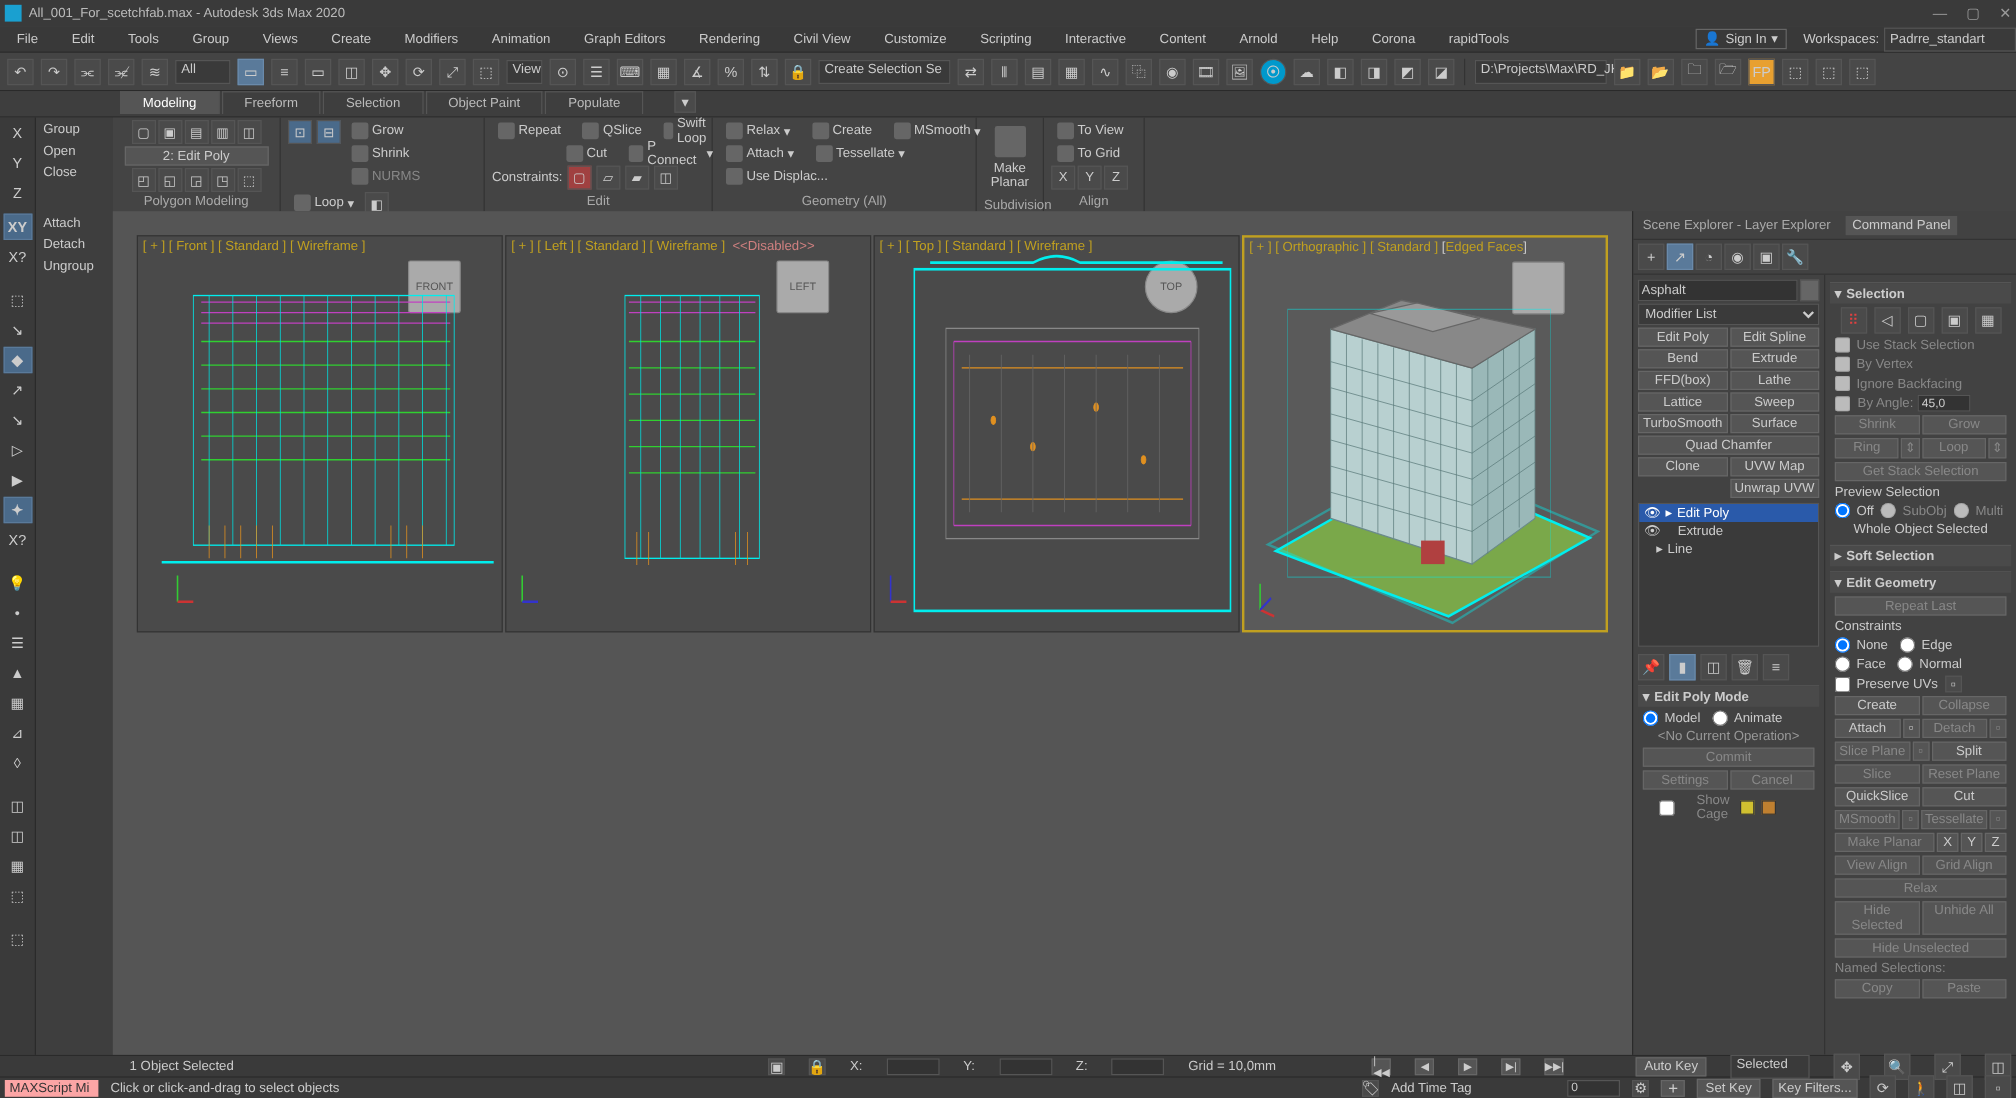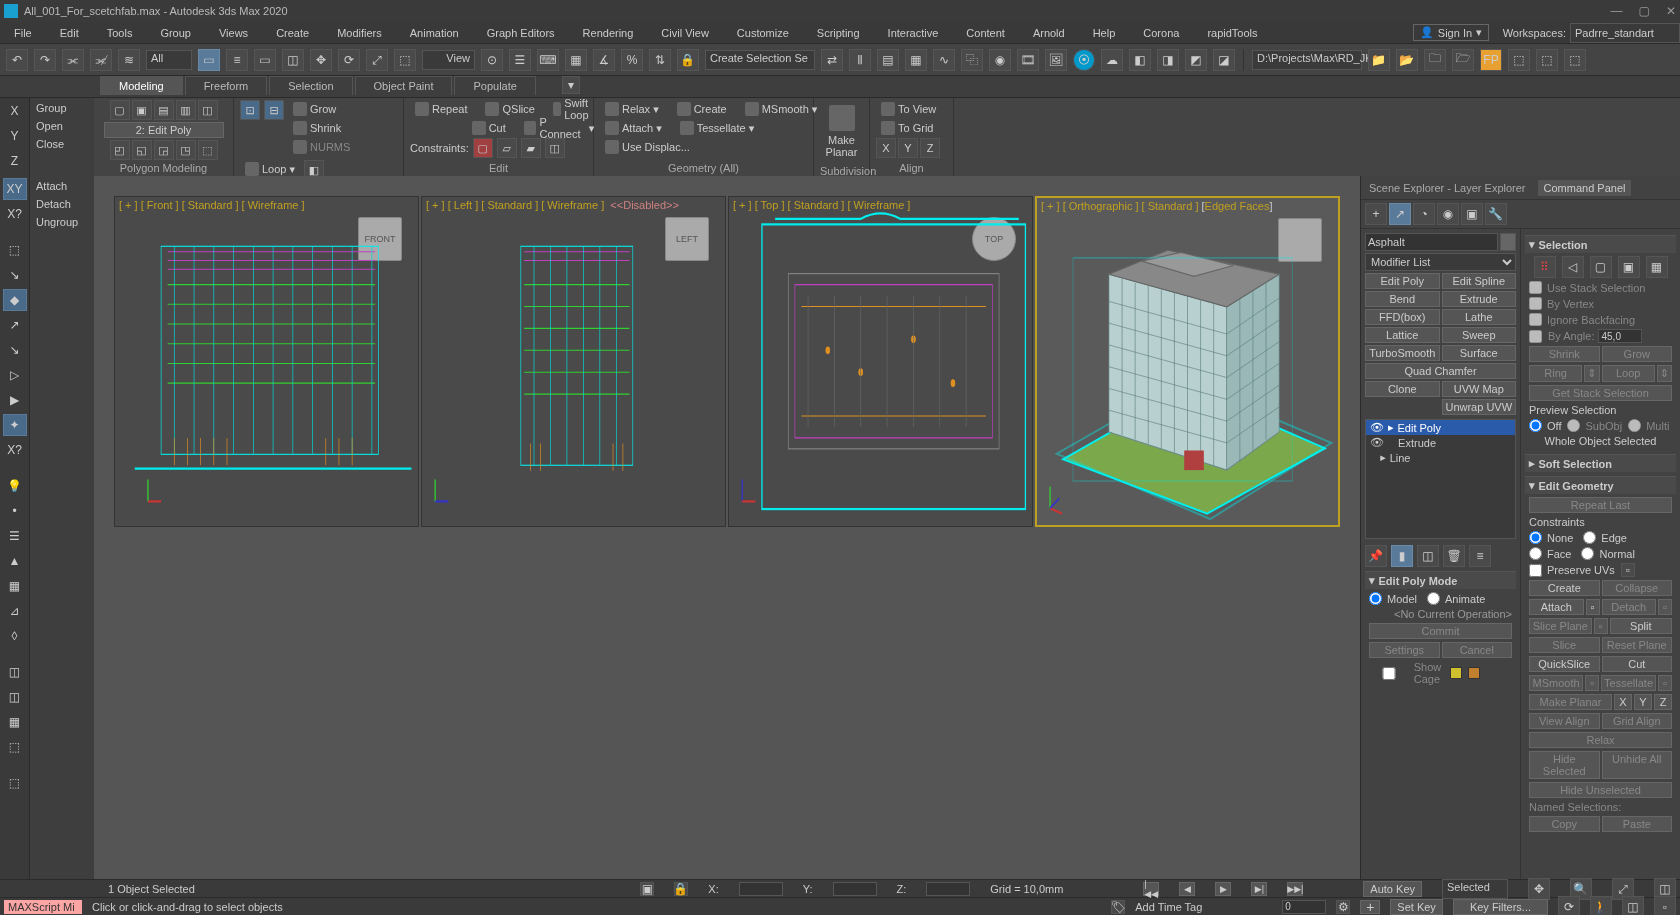--- a/index.html
+++ b/index.html
@@ -10,40 +10,40 @@
   .menubar .mitem { padding:0 14px; line-height:22px; cursor:default; }
   .signin { margin-left:auto; display:flex; align-items:center; gap:4px; font-size:11px; }
   .signin .box { border:1px solid #666; padding:1px 6px; display:flex; align-items:center; gap:4px; }
   .toolbar1 { height:32px; background:#444; display:flex; align-items:center; gap:6px; padding:0 6px; border-bottom:1px solid #2a2a2a; }
   .ticon { width:22px; height:22px; display:inline-flex; align-items:center; justify-content:center; border:1px solid #555; background:#4a4a4a; font-size:12px; color:#ccc; cursor:default; }
   .ticon.active { background:#5a7a9a; border-color:#6a8aaa; }
   .tsep { width:1px; height:22px; background:#333; margin:0 2px; }
   .tselect { background:#3a3a3a; border:1px solid #555; color:#ccc; font-size:11px; padding:1px 4px; height:20px; }
   .leftbar { width:30px; background:#3a3a3a; display:flex; flex-direction:column; align-items:center; padding-top:2px; gap:3px; border-right:1px solid #2a2a2a; }
   .leftbar .lbtn { width:24px; height:22px; display:flex; align-items:center; justify-content:center; border:1px solid transparent; font-size:12px; color:#ccc; }
-  .leftbar .lbtn.active { background:#4a6a8a; border-color:#5a7a9a; }
+  .leftbar .lbtn.active { background:#4a6a8a; border-color:#5a7a9a;font-weight:bold; }
   .leftlbl { width:64px; display:flex; flex-direction:column; align-items:flex-start; padding:4px 6px; gap:6px; font-size:11px; color:#ccc; background:#3e3e3e; }
   .tabs { height:22px; background:#3e3e3e; display:flex; align-items:flex-start; gap:0; padding-left:100px; border-bottom:1px solid #2a2a2a; }
   .tab { padding:3px 18px; background:#3e3e3e; border:1px solid #555; border-bottom:none; margin-right:2px; font-size:11px; color:#bbb; }
   .tab.active { background:#555; color:#fff; }
   .ribbonbody { display:flex; height:78px; background:#444; }
   .ribgroup { display:flex; flex-direction:column; border-right:1px solid #333; padding:2px 6px 0 6px; }
   .ribgroup .rgtitle { font-size:11px; color:#aaa; text-align:center; padding-top:0; margin-top:auto; line-height:16px; }
   .ribgroup .rgbody { display:flex; gap:4px; flex-wrap:wrap; align-items:flex-start; }
   .rbtn { display:inline-flex; align-items:center; gap:3px; padding:1px 4px; font-size:11px; color:#ccc; border:1px solid transparent; height:18px; }
   .rbtn .ri { width:14px; height:14px; background:#666; display:inline-block; border-radius:2px; }
   .ricon { width:20px; height:20px; display:inline-flex; align-items:center; justify-content:center; border:1px solid #555; background:#4a4a4a; }
   .mainrow { display:flex; height:calc(915px - 22px - 22px - 32px - 22px - 78px - 18px - 18px); }
   .viewports { flex:1; background:#555; display:grid; grid-template-columns:1fr 1fr 1fr 1fr; grid-template-rows:1fr 1fr; gap:2px; padding:20px; position:relative; }
   .vp { background:#4a4a4a; position:relative; border:1px solid #333; overflow:hidden; }
   .vp.active { border:2px solid #c0a020; }
   .vplabel { position:absolute; top:2px; left:4px; font-size:11px; color:#ccc; z-index:5; }
   .vplabel .yellow { color:#c0a020; }
   .vplabel .disabled { color:#d08080; }
-  .vpcube { position:absolute; top:20px; right:16px; width:44px; height:44px; background:#aaa; border:1px solid #888; font-size:9px; display:flex; align-items:center; justify-content:center; color:#555; border-radius:2px; transform:rotate(0deg); }
+  .vpcube { position:absolute; top:20px; right:34px; width:44px; height:44px; background:#aaa; border:1px solid #888; font-size:9px; display:flex; align-items:center; justify-content:center; color:#555; border-radius:2px; transform:rotate(0deg); }
   .stats { position:absolute; top:30px; left:10px; font-size:11px; color:#ccc; line-height:14px; z-index:5; }
   .stats td { padding:0 4px; }
   .cmdpanel { width:320px; background:#424242; border-left:1px solid #2a2a2a; display:flex; flex-direction:column; overflow:hidden; }
   .cmdtabs { height:24px; display:flex; align-items:center; gap:12px; padding:0 8px; border-bottom:1px solid #333; font-size:11px; }
   .cmdtabs .ct { color:#aaa; }
   .cmdtabs .ct.active { color:#ccc; background:#555; padding:2px 6px; }
   .cmdicons { display:flex; gap:2px; padding:3px 4px; border-bottom:1px solid #333; }
   .cmdbody { display:flex; flex:1; overflow:hidden; }
   .modcol { width:160px; padding:4px; display:flex; flex-direction:column; gap:2px; border-right:1px solid #333; }
   .modcol input { width:100%; background:#333; border:1px solid #555; color:#ccc; font-size:11px; padding:2px; }
@@ -120,21 +120,21 @@
   <span class="ticon">≋</span>
   <span class="tselect" style="width:46px;">All</span>
   <span class="ticon active">▭</span>
   <span class="ticon">≡</span>
   <span class="ticon">▭</span>
   <span class="ticon">◫</span>
   <span class="ticon">✥</span>
   <span class="ticon">⟳</span>
   <span class="ticon">⤢</span>
   <span class="ticon">⬚</span>
-  <span class="tselect" style="width:53px;text-align:right;">View</span>
+  <span class="tselect" style="width:30px;text-align:right;">View</span>
   <span class="ticon">⊙</span>
   <span class="ticon">☰</span>
   <span class="ticon">⌨</span>
   <span class="ticon">▦</span>
   <span class="ticon">∡</span>
   <span class="ticon">%</span>
   <span class="ticon">⇅</span>
   <span class="ticon">🔒</span>
   <span class="tselect" style="width:110px;">Create Selection Se</span>
   <span class="ticon">⇄</span>
@@ -621,21 +621,21 @@
             <div style="display:flex;gap:10px;">
               <label class="radio">
                   <input type="radio" checked="" style="">
                   <span>Model</span>
                 </label>
               <label class="radio">
                   <input type="radio" style="">
                   <span>Animate</span>
                 </label>
             </div>
-            <div style="text-align:right;color:#999;">&lt;No Current Operation&gt;</div>
+            <div style="text-align:center;color:#999;">&lt;No Current Operation&gt;</div>
             <div class="btnsm" style="color:#888;">Commit</div>
             <div class="btnrow">
                 <div class="btnsm" style="color:#888;">Settings</div>
                 <div class="btnsm" style="color:#888;">Cancel</div>
               </div>
             <div style="display:flex;align-items:center;gap:6px;">
               <label class="radio" style="color:#888;">
                   <input type="checkbox" style="">
                   <span>Show Cage</span>
                 </label>
@@ -836,18 +836,18 @@
   <span class="sgap"></span>
   <span class="ticon" style="width:14px;height:14px;">🏷</span>
   <span>Add Time Tag</span>
   <span style="width:60px;"></span>
   <span class="spin">
       <input value="0" style="">
     </span>
   <span class="ticon" style="width:14px;height:14px;">⚙</span>
   <span class="trackbtn" style="width:20px;font-size:14px;">+</span>
   <span class="btnsm" style="padding:1px 6px;">Set Key</span>
-  <span class="btnsm" style="padding:1px 16px;">Key Filters...</span>
+  <span class="btnsm" style="padding:1px 4px;">Key Filters...</span>
   <span class="ticon">⟳</span>
   <span class="ticon">🚶</span>
   <span class="ticon">◫</span>
   <span class="ticon">▫</span>
 </div>
 
 </body></html>

